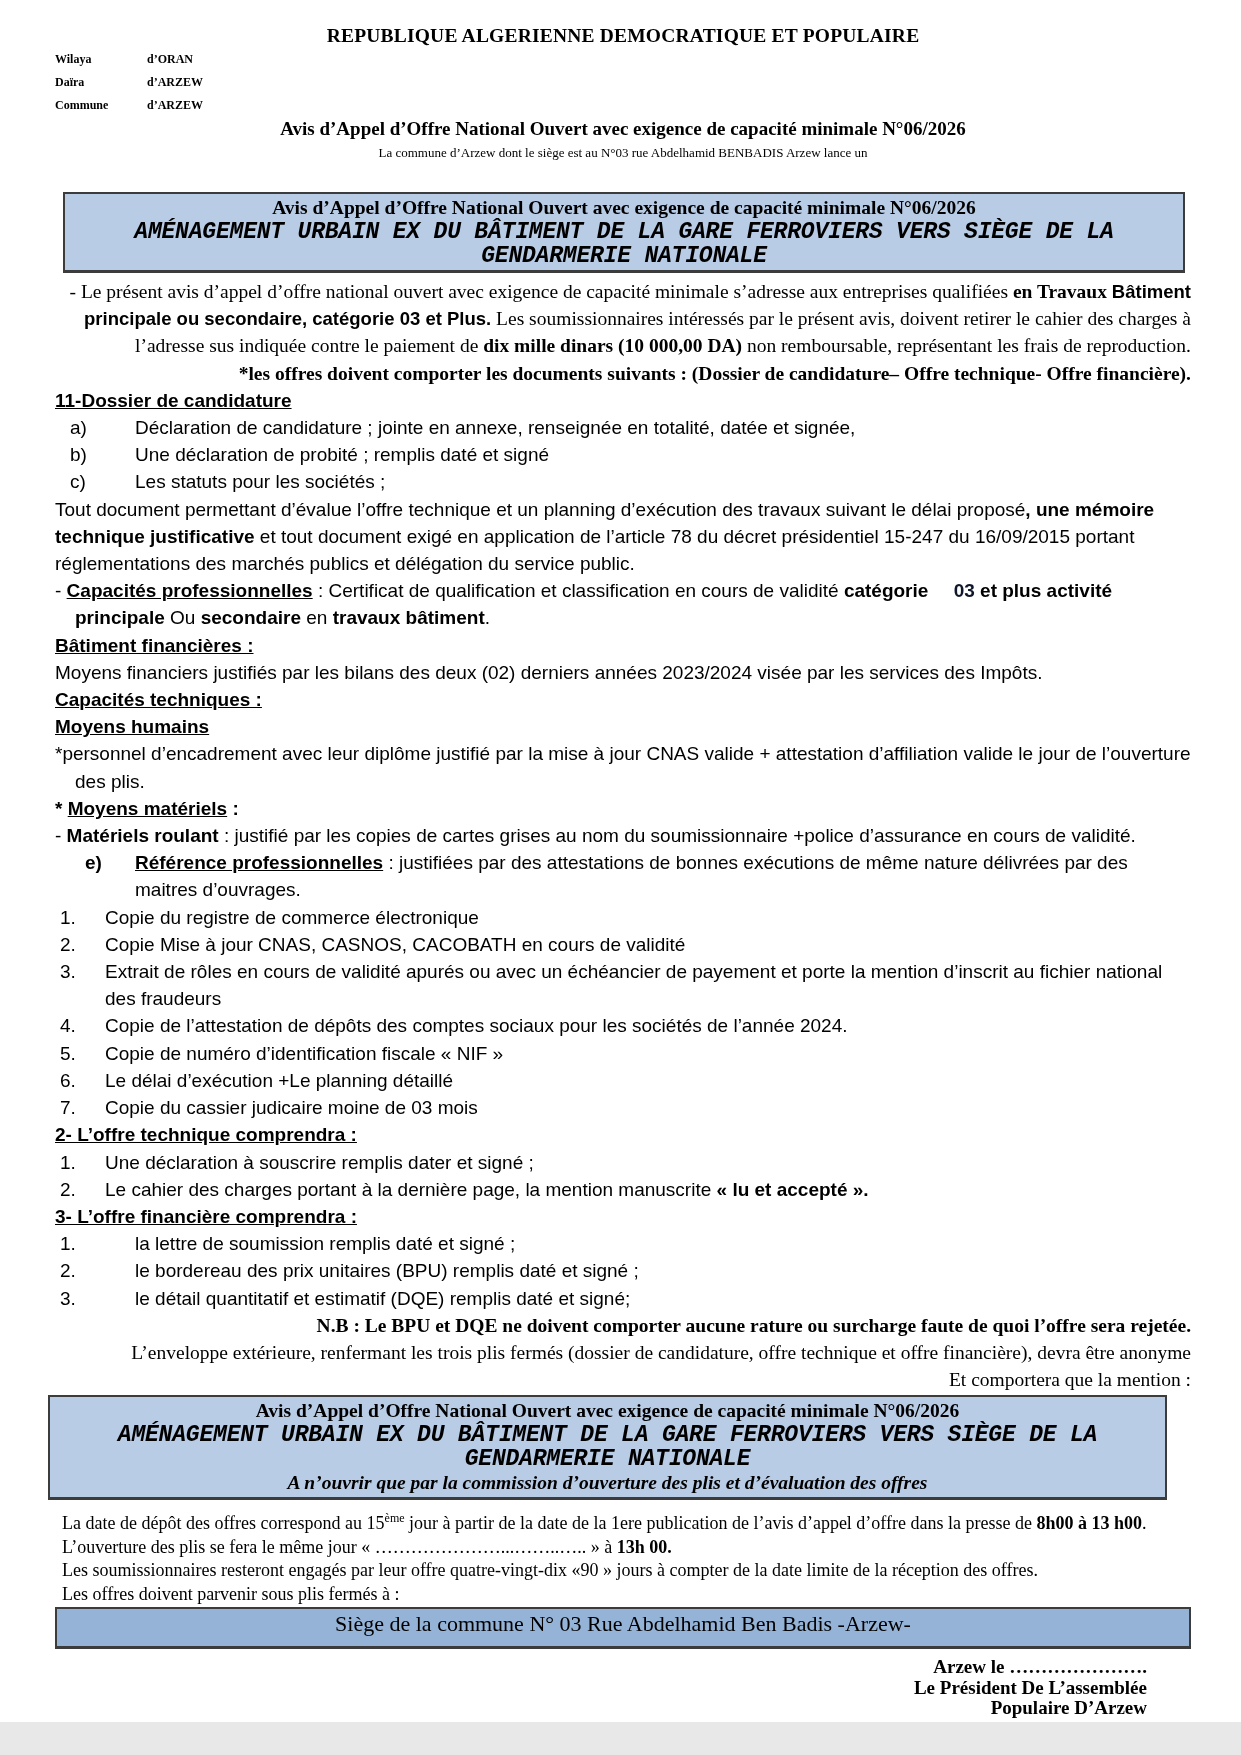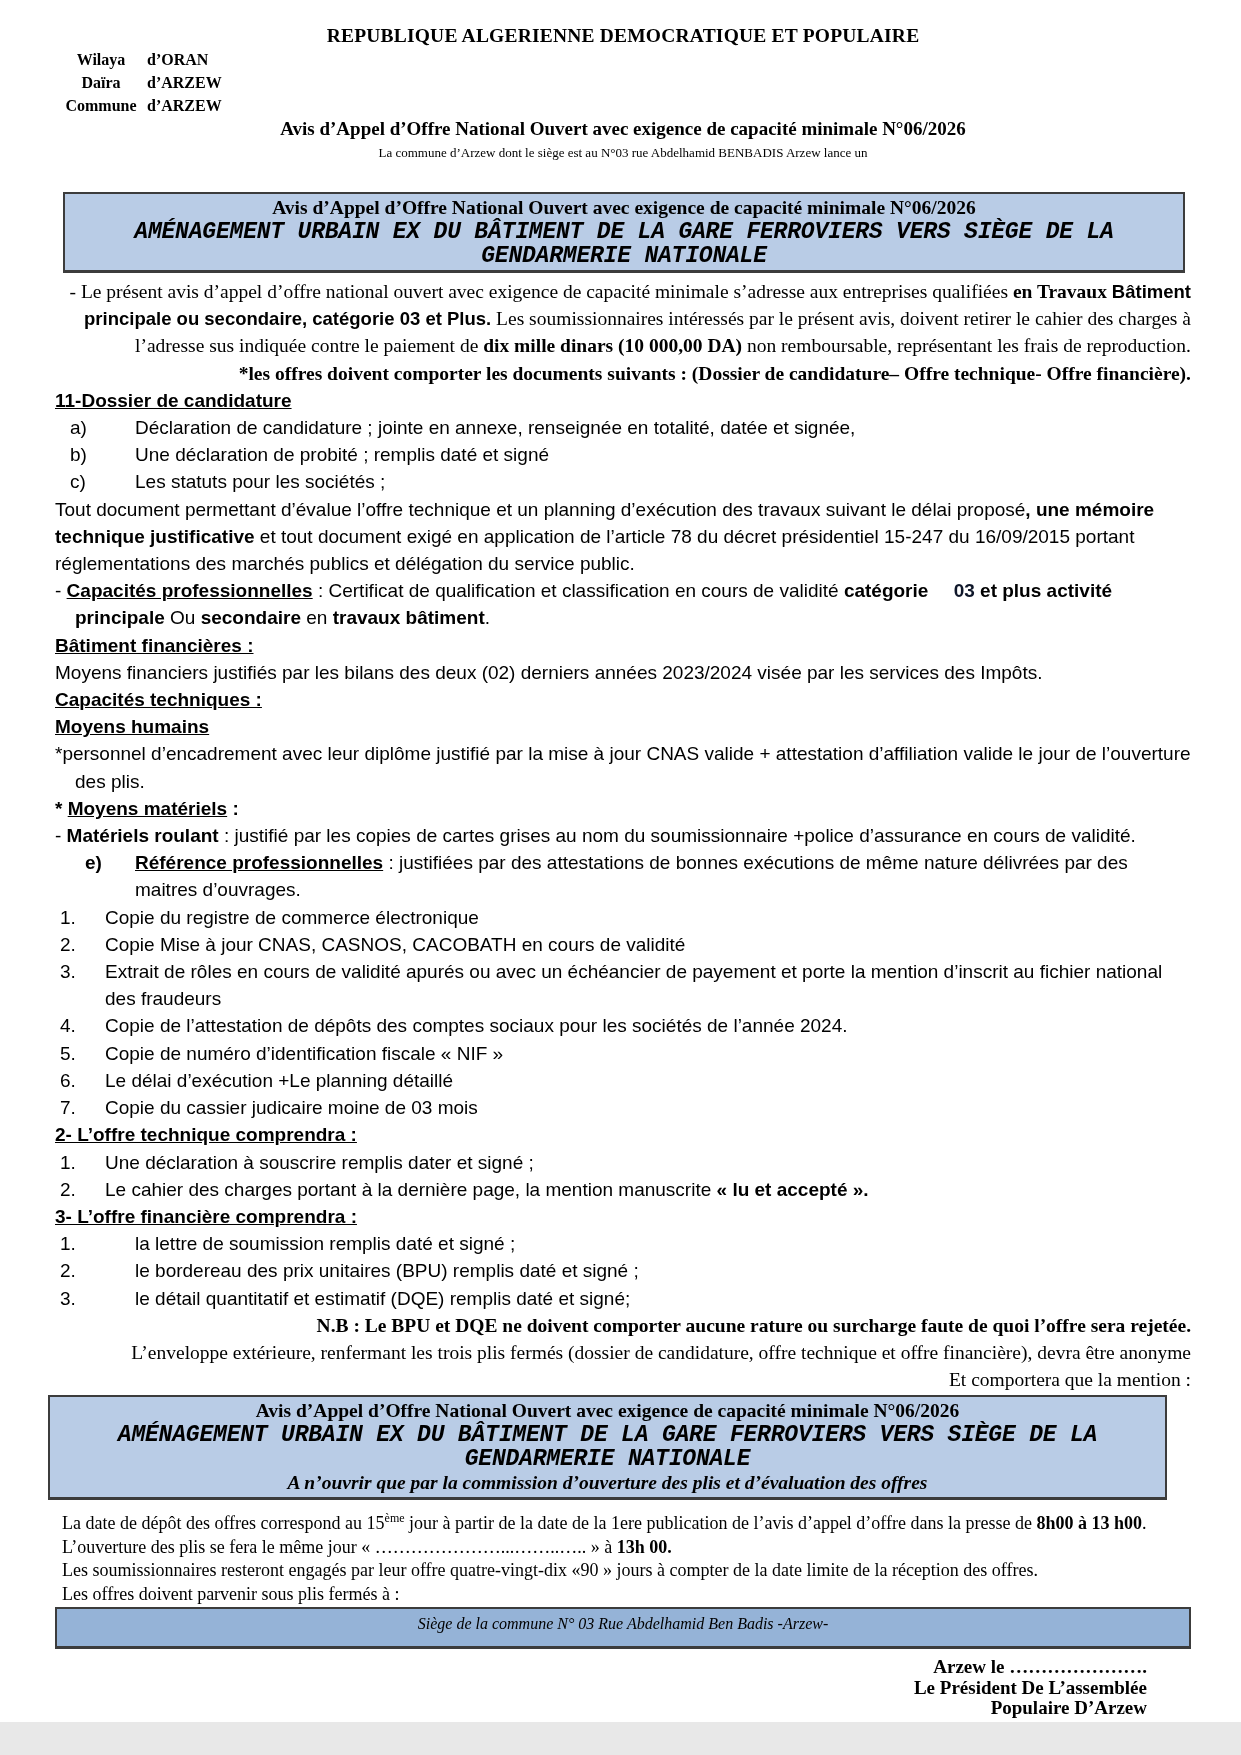--- a/index.html
+++ b/index.html
@@ -16,21 +16,21 @@
   .serif{font-family:"Liberation Serif","DejaVu Serif",serif;}
   .sans{font-family:"Liberation Sans","DejaVu Sans",sans-serif;}
   .b{font-weight:bold;}
   .i{font-style:italic;}
   .u{text-decoration:underline;}
   .center{text-align:center;}
   .green{color:#0f172a;margin-left:20px;}
 
   
   .hdr-republic{font-size:19.5px;line-height:24px;letter-spacing:.2px;}
-  .admin-row{display:flex;font-size:16px;line-height:23px;text-align:center;}
+  .admin-row{display:flex;font-size:12px;line-height:23px;}
   .admin-label{width:92px;}
   .hdr-title{font-size:19px;line-height:24px;}
   .hdr-intro{font-size:13px;line-height:23px;}
 
   
   .banner{
     background:#b9cce6;
     border:2px solid #3c3c3c;
     border-bottom-width:3px;
     box-sizing:border-box;
@@ -56,21 +56,21 @@
   .li-num.wide{width:80px;}
   .li-tx{flex:1;}
   .e-row{padding-left:30px;}
   .e-mk{width:50px;flex-shrink:0;}
 
   
   .bottom{margin-top:8px;font-size:18px;line-height:21.5px;padding-left:7px;}
   .bottom p{margin:0 0 2px 0;font-family:Liberation Serif, serif;}
   sup{font-size:12px;}
 
-  .banner3 .bn-siege{font-size:16px;line-height:24px;font-style:italic;}
+  .banner3 .bn-siege{font-size:22px;line-height:24px;}
 
   .signature{margin-top:8px;margin-right:44px;text-align:right;font-size:19px;line-height:20.5px;}
 
   .footer{margin-top:26px;text-align:center;padding-right:76px;font-size:14px;line-height:22px;font-family:Liberation Serif, serif;}
 </style>
 </head>
 <body>
 
 <div class="page">
 

